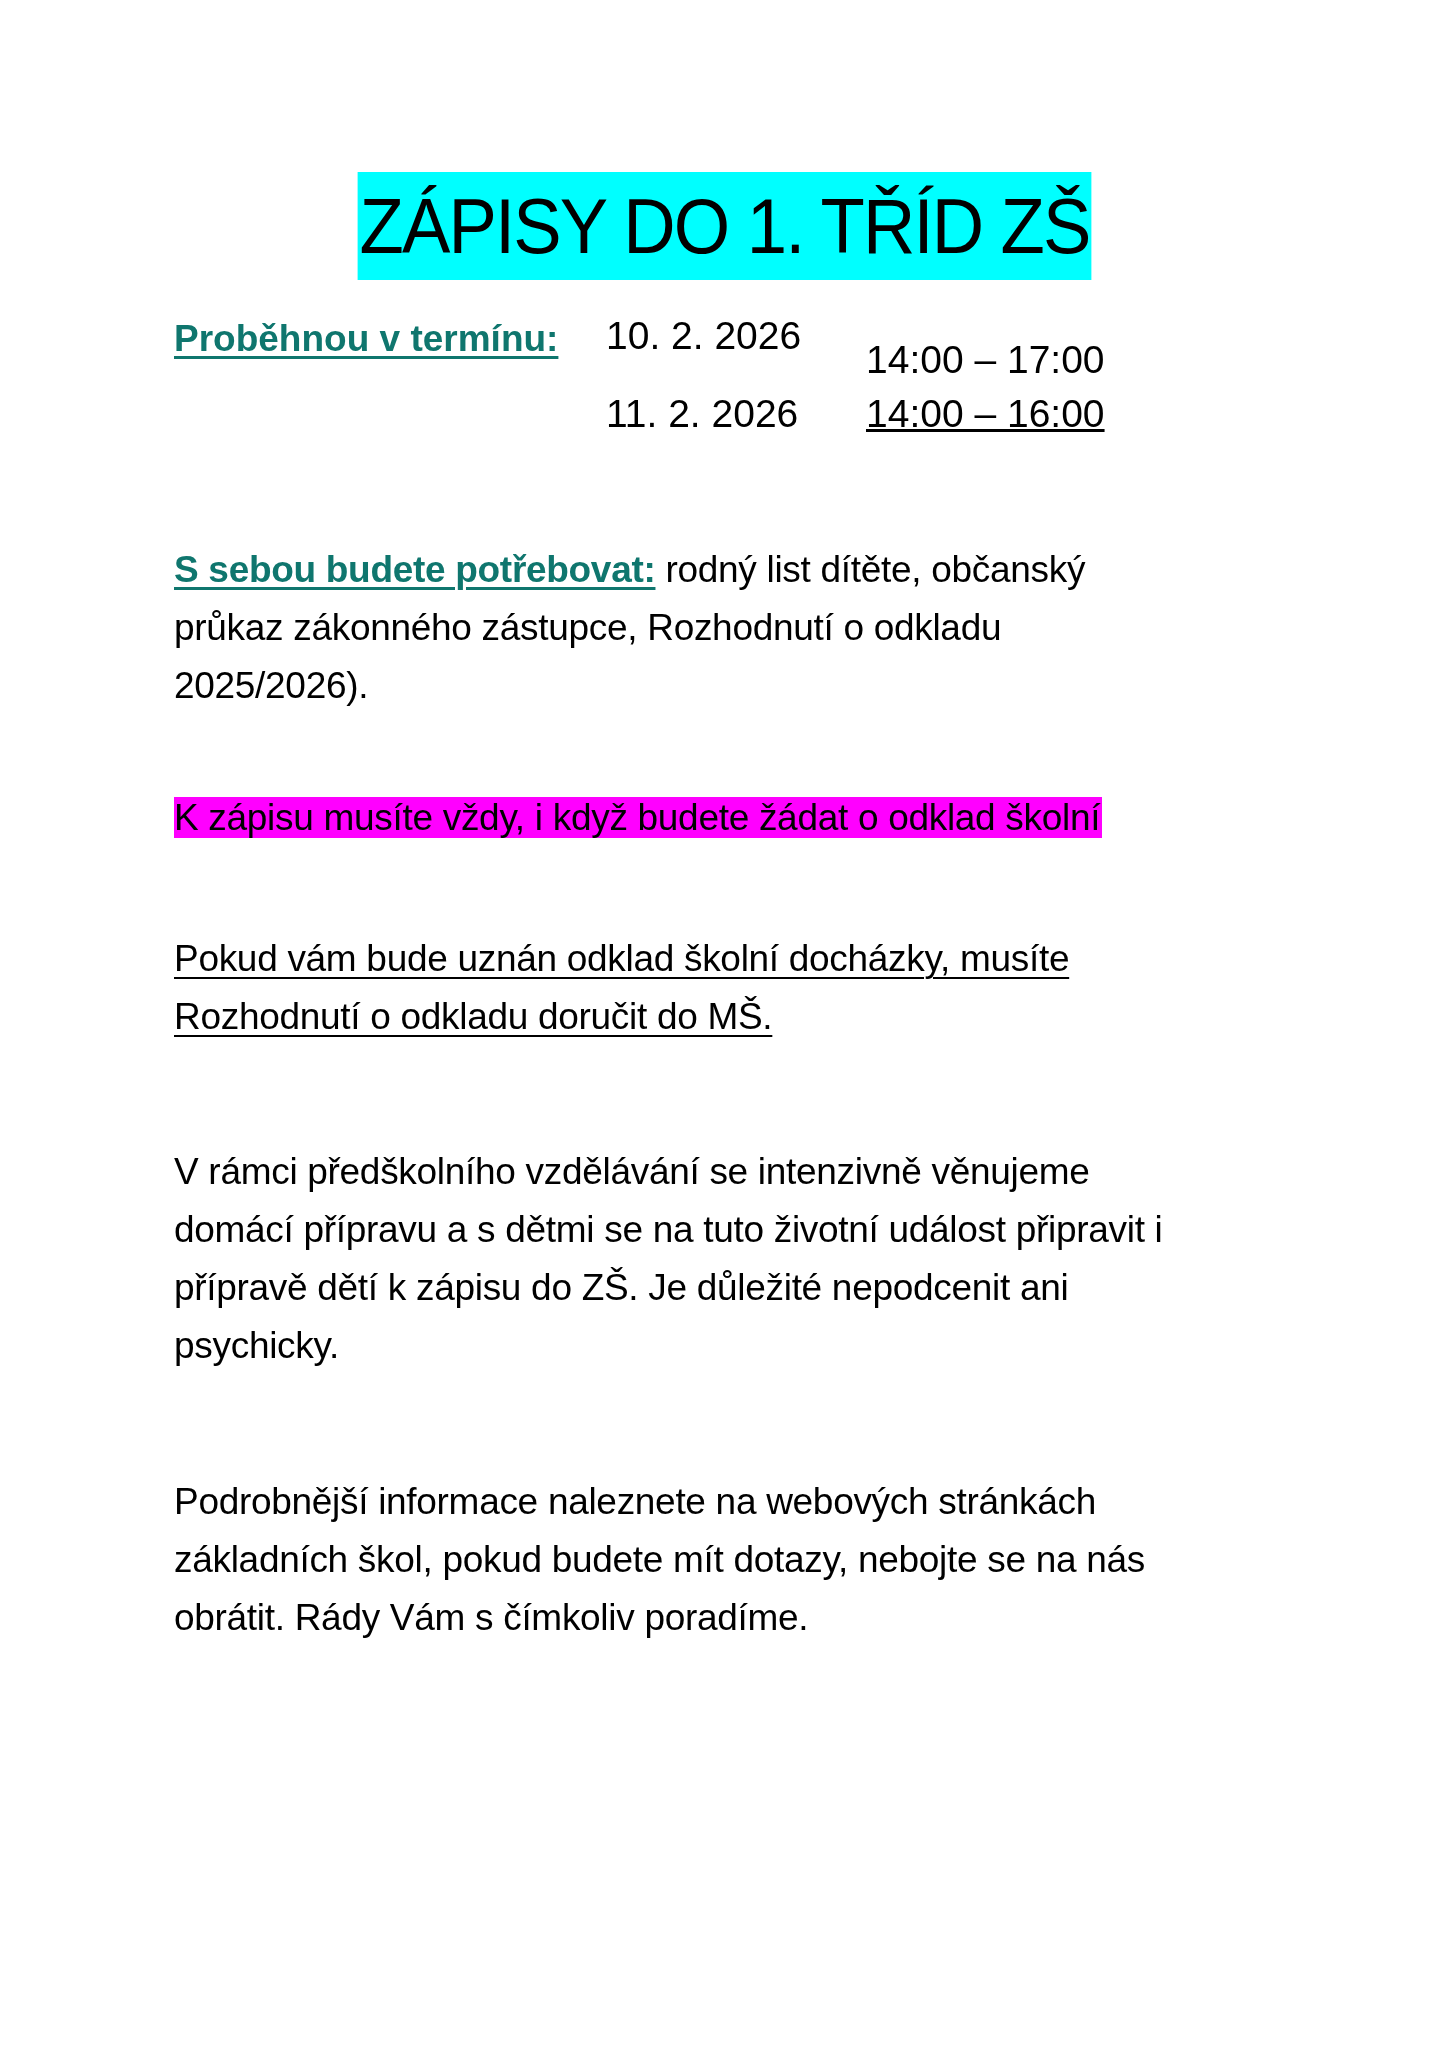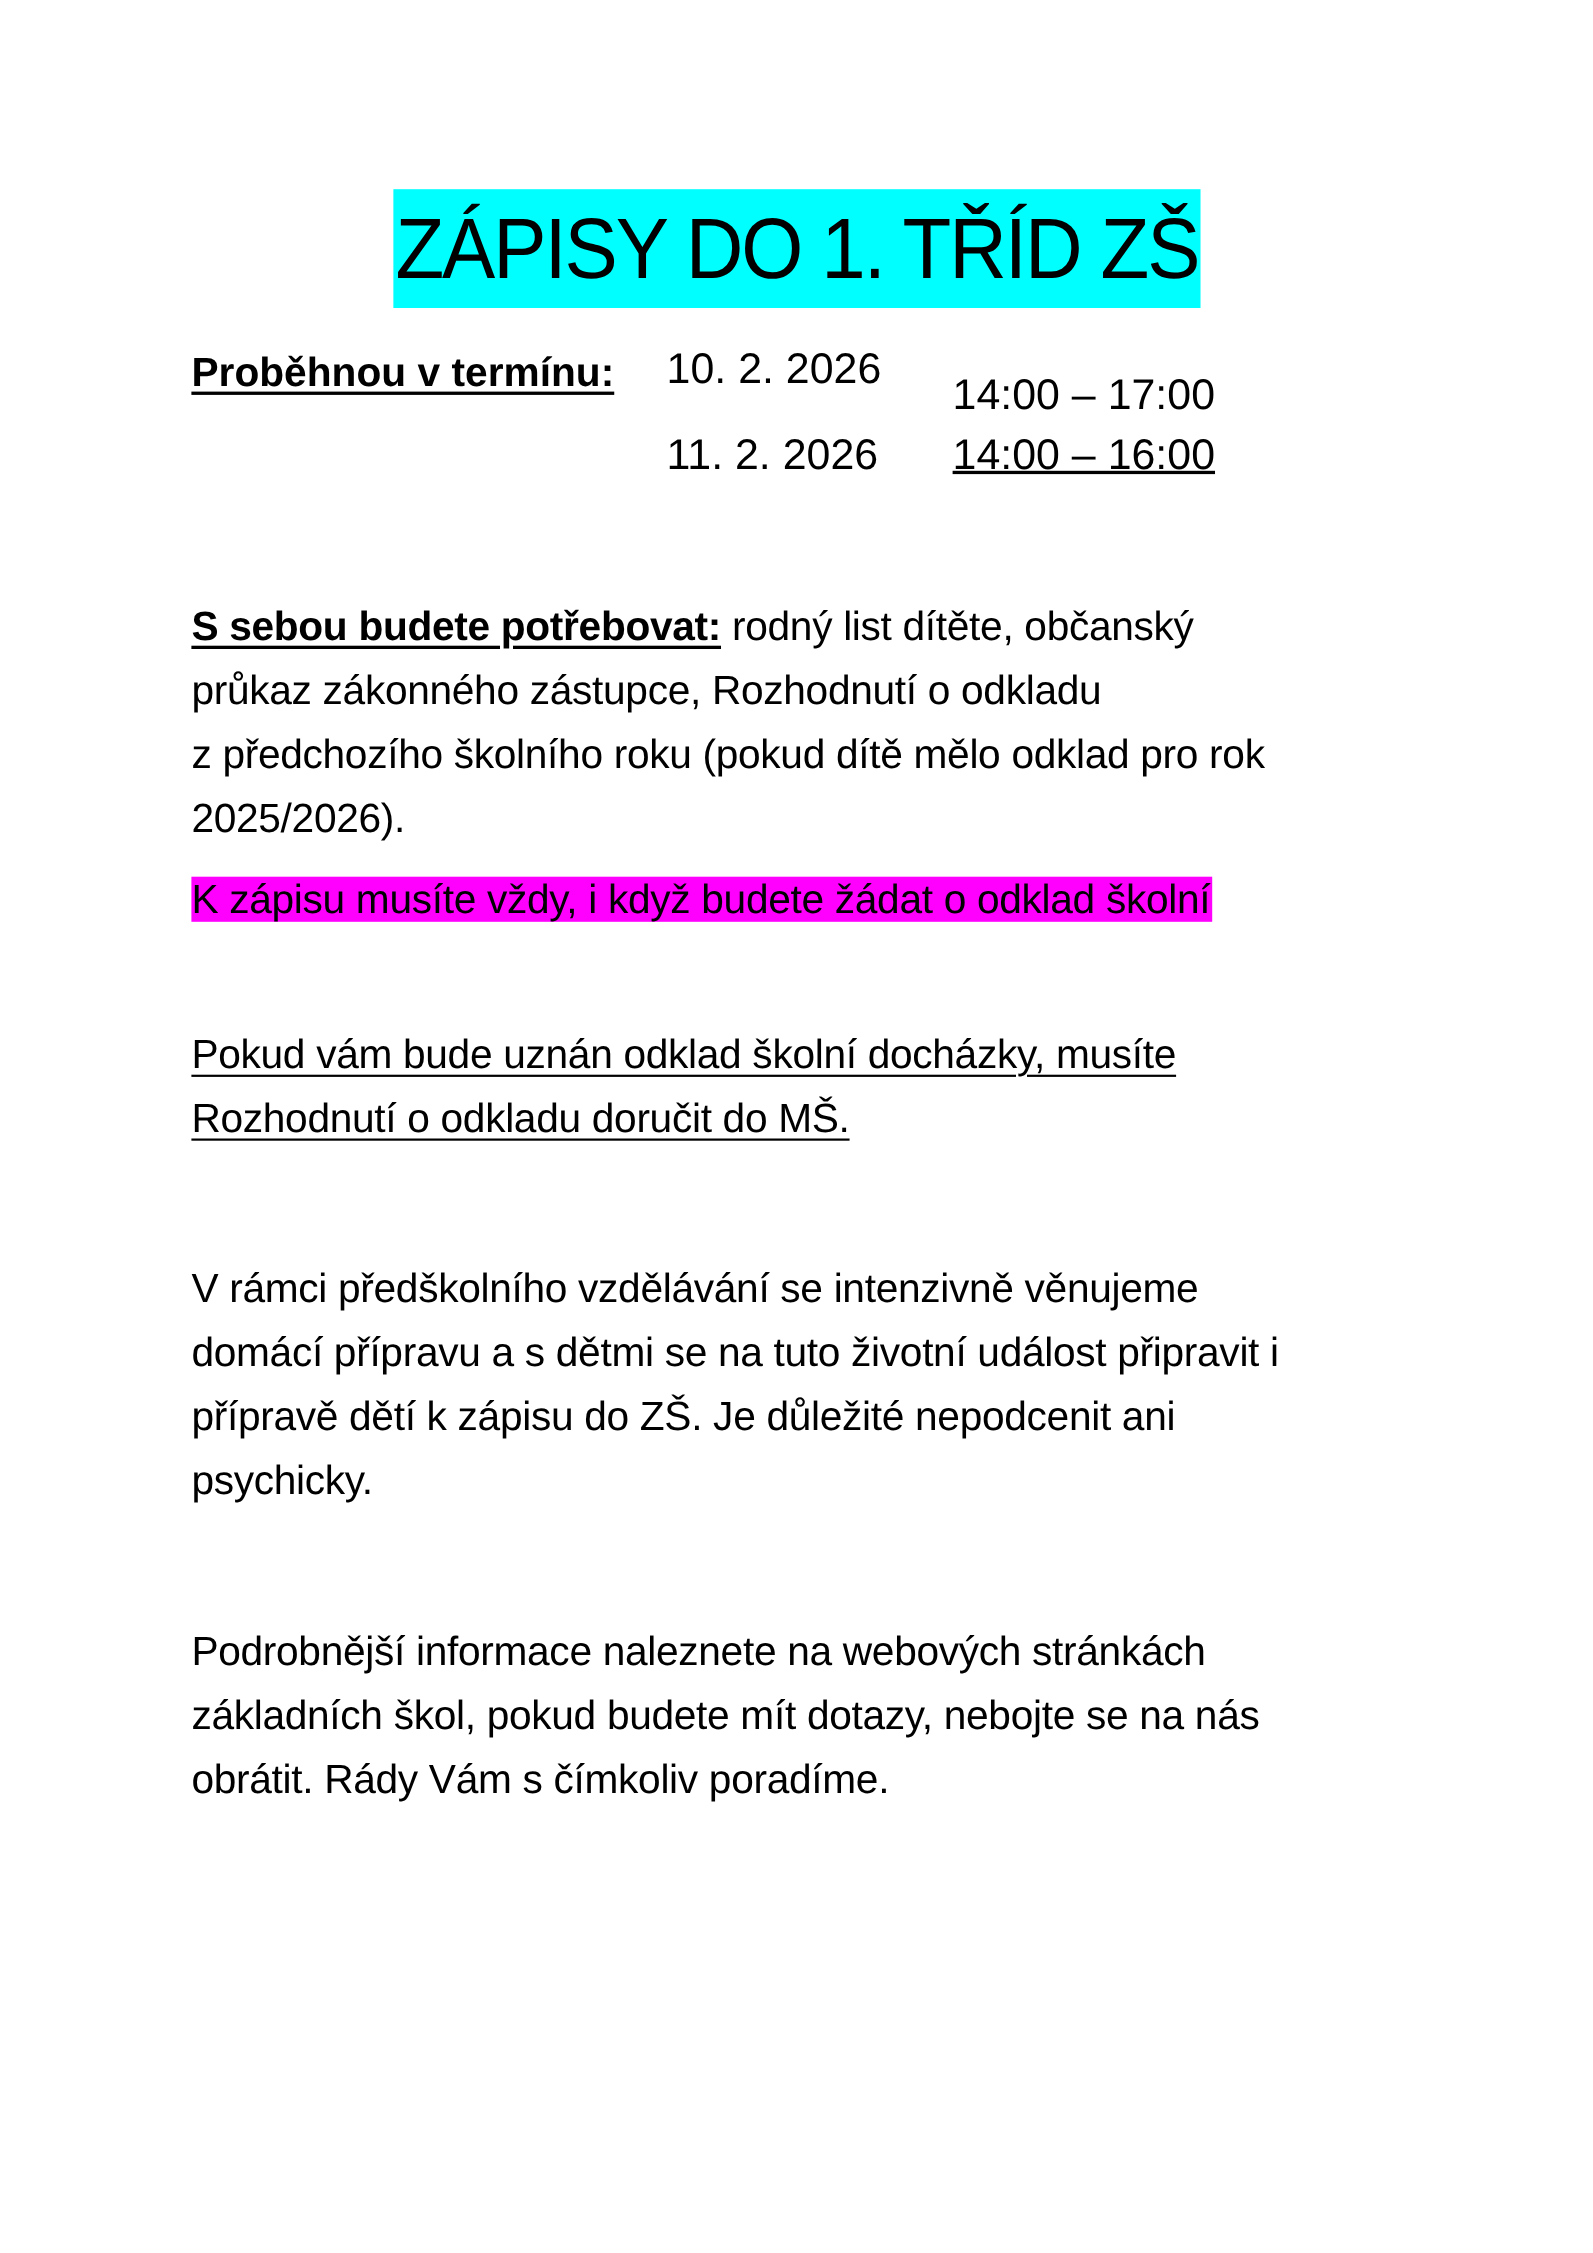--- a/index.html
+++ b/index.html
@@ -33,21 +33,21 @@
       font-size: 78px;
       line-height: 108px;
       height: 108px;
       padding: 0 2px;
       letter-spacing: -2px;
       transform: scaleX(0.93);
       transform-origin: center;
       white-space: nowrap;
     }
     .red-label {
-      color: #000000;
+      color: #0f766e;
       font-weight: bold;
       text-decoration: underline;
       text-decoration-thickness: 3px;
       text-underline-offset: 5px;
     }
     .term-label {
       position: absolute;
       left: 174px;
       top: 310px;
       font-size: 37px;
@@ -103,21 +103,20 @@
     <span class="red-label">Proběhnou v termínu:</span>
   </div>
   <div class="date" style="top:307px;">10. 2. 2026</div>
   <div class="time" style="top:307px;margin-top:24px;">14:00 – 17:00</div>
   <div class="date" style="top:385px;">11. 2. 2026</div>
   <div class="time" style="top:385px;text-decoration:underline;">14:00 – 16:00</div>
 
   <div class="para" style="top:541px;">
     <span class="line"><span class="red-label">S sebou budete potřebovat:</span><span> rodný list dítěte, občanský</span></span>
     <span class="line">průkaz zákonného zástupce, Rozhodnutí o odkladu</span>
-    <span class="line">z předchozího školního roku (pokud dítě mělo odklad pro rok</span>
     <span class="line">2025/2026).</span>
   </div>
 
   <div class="para magenta" style="top:789px;">
     <span class="line"><span class="hl">K zápisu musíte vždy, i když budete žádat o odklad školní</span></span>
   </div>
 
   <div class="para underlined" style="top:930px;">
     <span class="line"><span>Pokud vám bude uznán odklad školní docházky, musíte</span></span>
     <span class="line"><span>Rozhodnutí o odkladu doručit do MŠ.</span></span>

